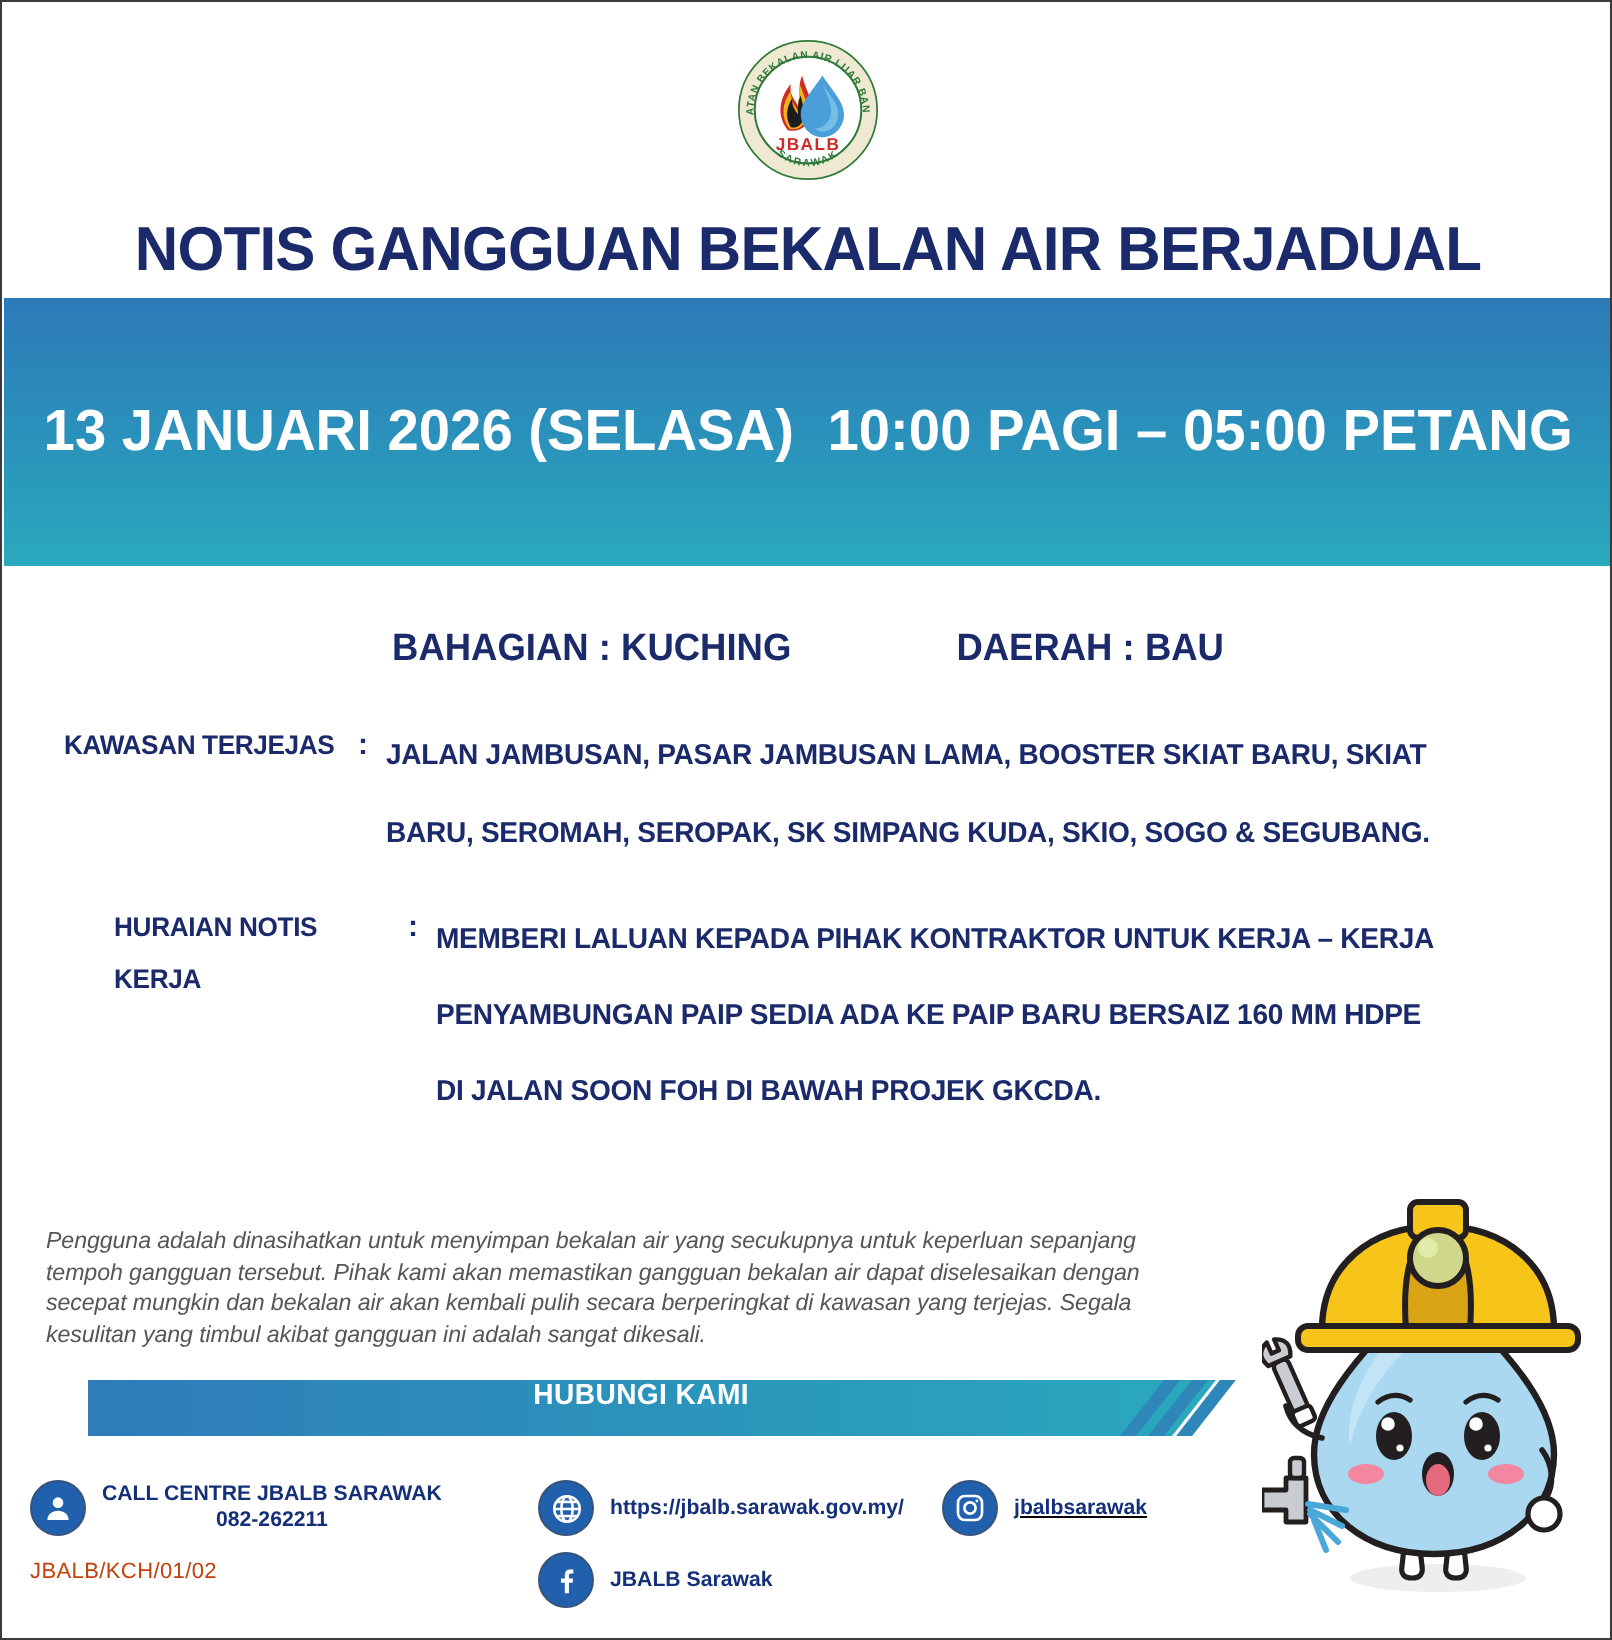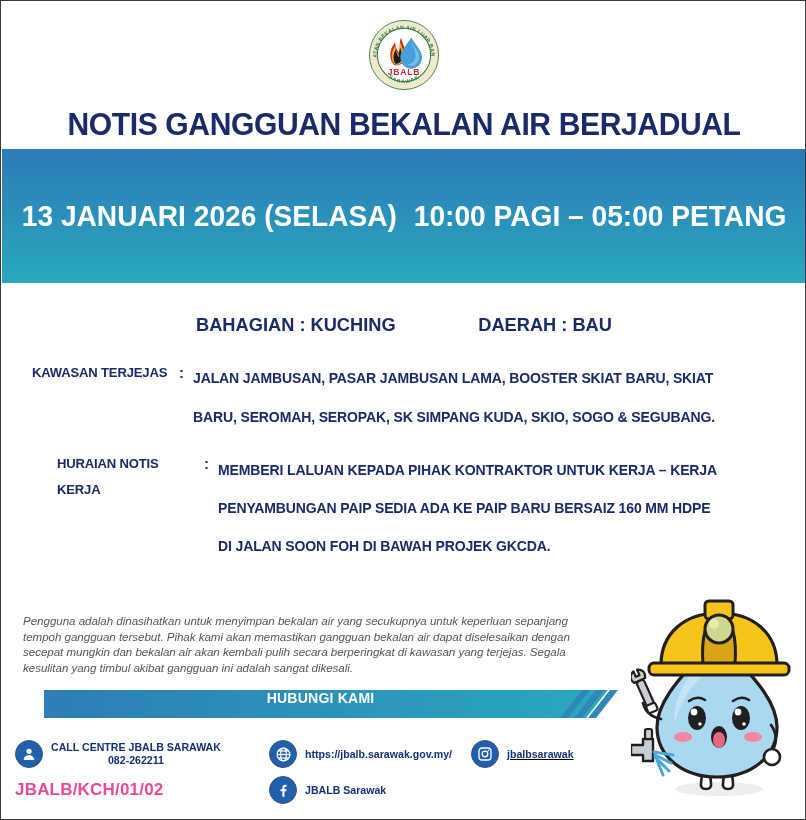--- a/index.html
+++ b/index.html
@@ -138,21 +138,21 @@
   }
   .ci-text .sub { display: block; }
 
   .c-call { left: 14px;  top: 4px; }
   .c-web  { left: 268px; top: 4px; }
   .c-insta{ left: 470px; top: 4px; text-decoration: underline; }
   .c-fb   { left: 268px; top: 40px; }
 
   .refno {
     position: absolute; left: 14px; top: 44px;
-    color: #ec4899; font-weight: bold; font-size: 17px;
+    color: #c2410c; font-weight: normal; font-size: 11px;
     letter-spacing: 0.2px;
   }
 
   
   .mascot { position: absolute; right: 6px; bottom: 14px; width: 168px; height: 208px; }
 </style>
 </head>
 <body>
 
 <div id="poster">

